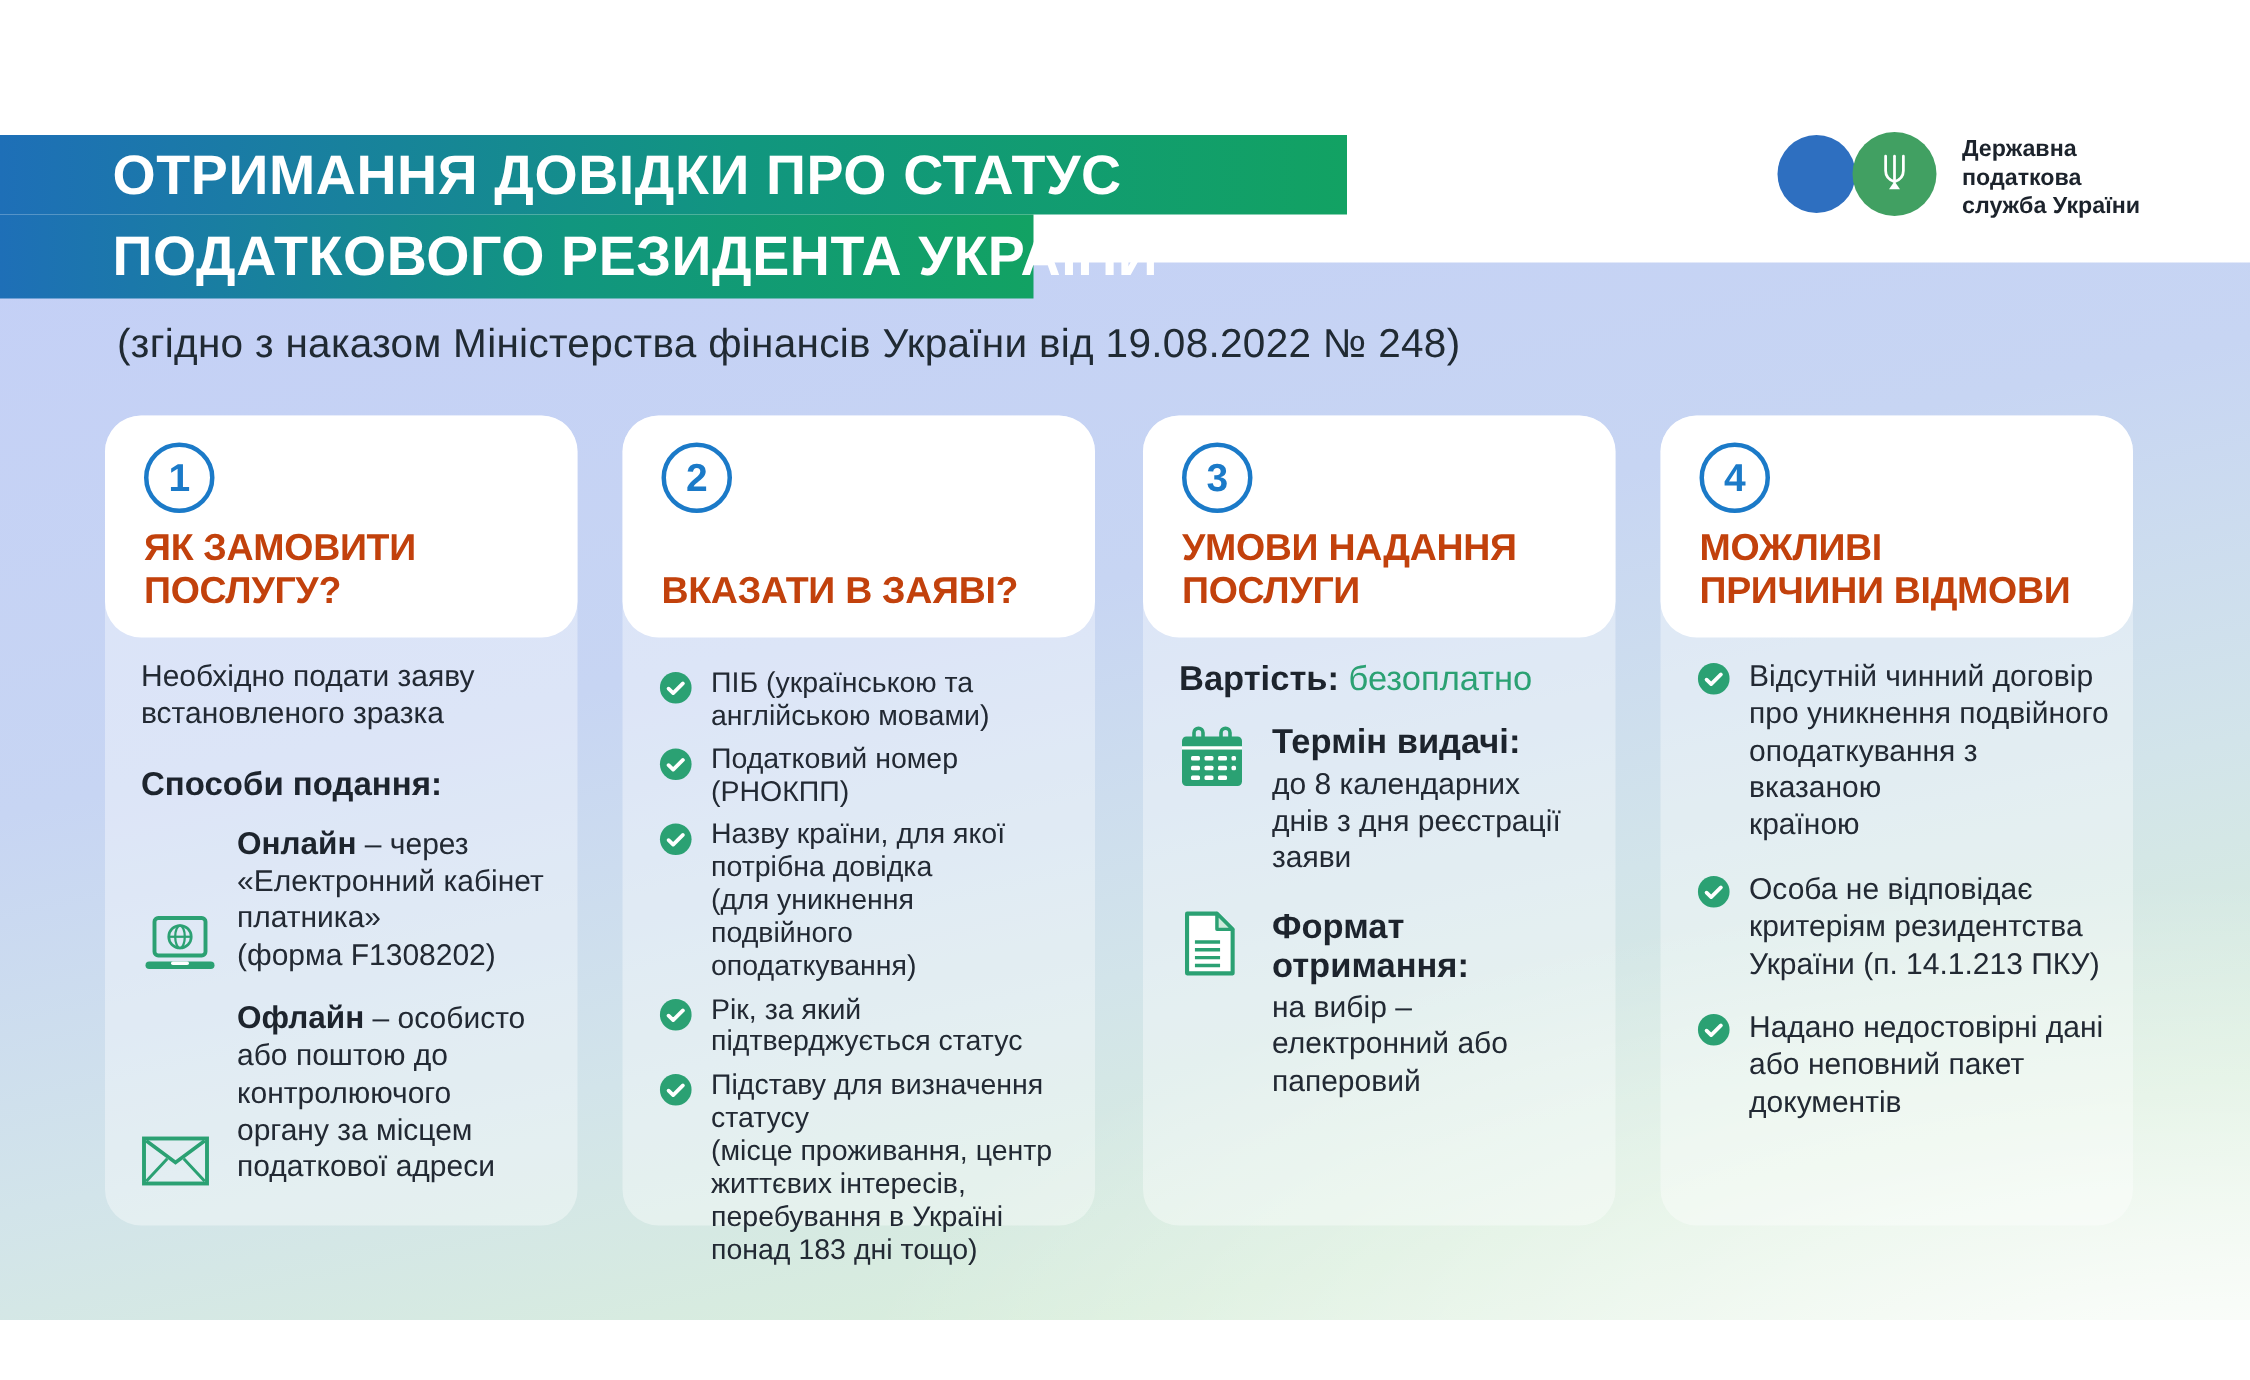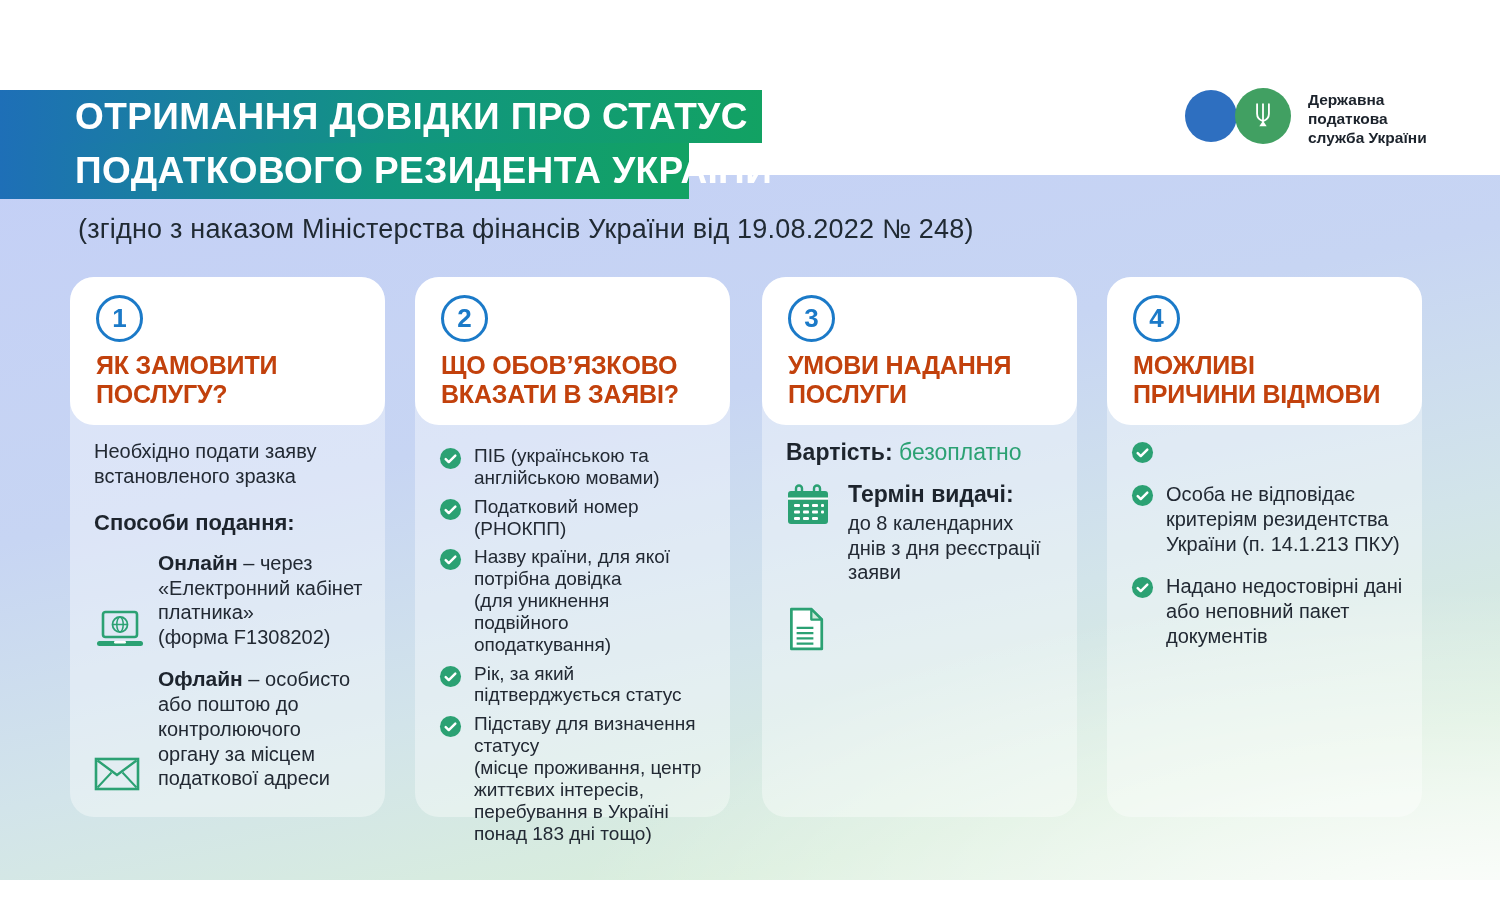--- a/index.html
+++ b/index.html
@@ -15,21 +15,21 @@
       linear-gradient(168deg, #c4d0f6 0%, #c7d5f3 36%, #d2e4ea 62%, #d9eedc 84%, #e6f4e5 100%);
   }
 
   
   .titlebar {
     position:absolute; left:0; display:flex; align-items:center;
     background:linear-gradient(90deg, #1e6fb7 0%, #11967f 55%, #12a263 100%);
     color:#ffffff; font-weight:700; font-size:37px; letter-spacing:0.4px;
     padding-left:75px; white-space:nowrap;
   }
-  .bar1 { top:90px; width:762px; height:53px; }
+  .bar1 { top:90px; width:898px; height:53px; }
   .bar2 { top:143px; width:689px; height:56px; }
 
   
   .logo { position:absolute; left:1185px; top:88px; display:flex; align-items:flex-start; }
   .logo-circles { position:relative; width:108px; height:56px; flex:none; }
   .logo-circle-blue { position:absolute; left:0; top:2px; width:52px; height:52px; border-radius:50%; background:#2e6fc0; }
   .logo-circle-green { position:absolute; left:50px; top:0; width:56px; height:56px; border-radius:50%; background:#41a062; display:flex; align-items:center; justify-content:center; }
   .logo-text { margin-left:15px; padding-top:3px; font-size:15.5px; font-weight:700; color:#1c232c; line-height:1.22; }
 
   
@@ -154,21 +154,21 @@
 органу за місцем
 податкової адреси</span></p>
       </div>
     </div>
   </section>
 
   <section class="card col2" style="left:415px">
     <div class="card-head">
       <div class="num-circle">2</div>
       <h2 class="card-title">
-        <span>ЩО ОБОВ’ЯЗКОВО</span><br>
+        <br>
         <span>ВКАЗАТИ В ЗАЯВІ?</span>
       </h2>
     </div>
     <div class="card-body">
       <div class="chk-item">
         <span class="chk">
             <svg width="23" height="23" viewBox="0 0 24 24">
               <circle cx="12" cy="12" r="11" fill="#2ba173"></circle>
               <path d="M7 12.6l3.2 3.1L17 9" fill="none" stroke="#ffffff" stroke-width="2.6" stroke-linecap="round" stroke-linejoin="round"></path>
             </svg>
@@ -273,40 +273,51 @@
       <div class="s3-item">
         <div class="icon-col">
           <svg width="38" height="44" viewBox="0 0 36 42">
             <path d="M5 2 h19 l10 10 v28 H5 z" fill="#ffffff" stroke="#2ba173" stroke-width="2.6" stroke-linejoin="round"></path>
             <path d="M24 2 v10 h10 z" fill="#cdeadb" stroke="#2ba173" stroke-width="2.2" stroke-linejoin="round"></path>
             <g stroke="#2ba173" stroke-width="2.2">
               <path d="M10 20 h16 M10 25 h16 M10 30 h16 M10 35 h16"></path>
             </g>
           </svg>
         </div>
+        <div>
+          <span class="lead3 pre">Формат
+отримання:</span>
+          <p class="body-text pre">на вибір –
+електронний або
+паперовий</p>
+        </div>
       </div>
     </div>
   </section>
 
   <section class="card col4" style="left:1107px">
     <div class="card-head">
       <div class="num-circle">4</div>
       <h2 class="card-title">
         <span>МОЖЛИВІ</span><br>
         <span>ПРИЧИНИ ВІДМОВИ</span>
       </h2>
     </div>
     <div class="card-body">
       <div class="chk-item">
         <span class="chk">
             <svg width="23" height="23" viewBox="0 0 24 24">
               <circle cx="12" cy="12" r="11" fill="#2ba173"></circle>
               <path d="M7 12.6l3.2 3.1L17 9" fill="none" stroke="#ffffff" stroke-width="2.6" stroke-linecap="round" stroke-linejoin="round"></path>
             </svg>
           </span>
+        <p class="body-text pre">Відсутній чинний договір
+про уникнення подвійного
+оподаткування з вказаною
+країною</p>
       </div>
       <div class="chk-item">
         <span class="chk">
             <svg width="23" height="23" viewBox="0 0 24 24">
               <circle cx="12" cy="12" r="11" fill="#2ba173"></circle>
               <path d="M7 12.6l3.2 3.1L17 9" fill="none" stroke="#ffffff" stroke-width="2.6" stroke-linecap="round" stroke-linejoin="round"></path>
             </svg>
           </span>
         <p class="body-text pre">Особа не відповідає
 критеріям резидентства

